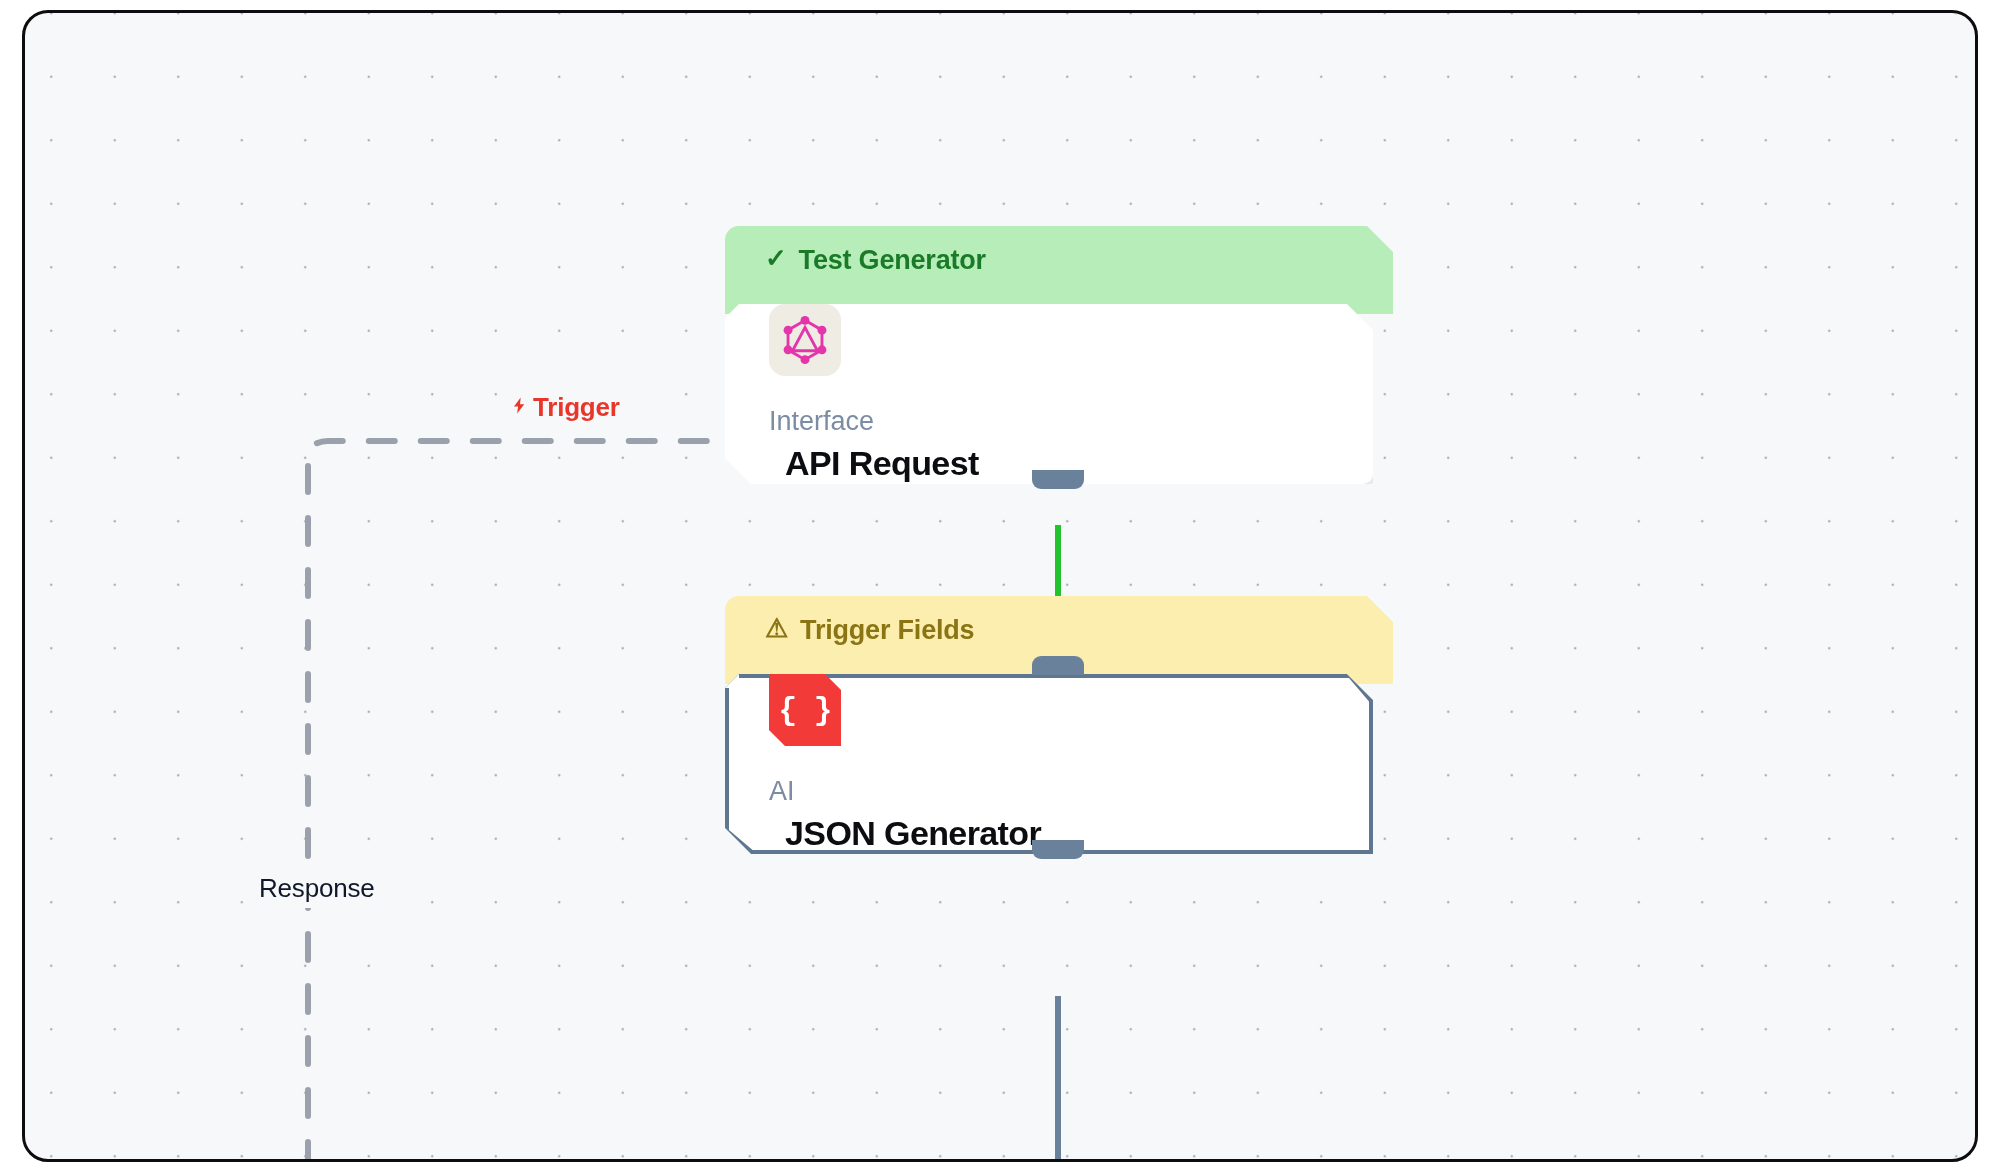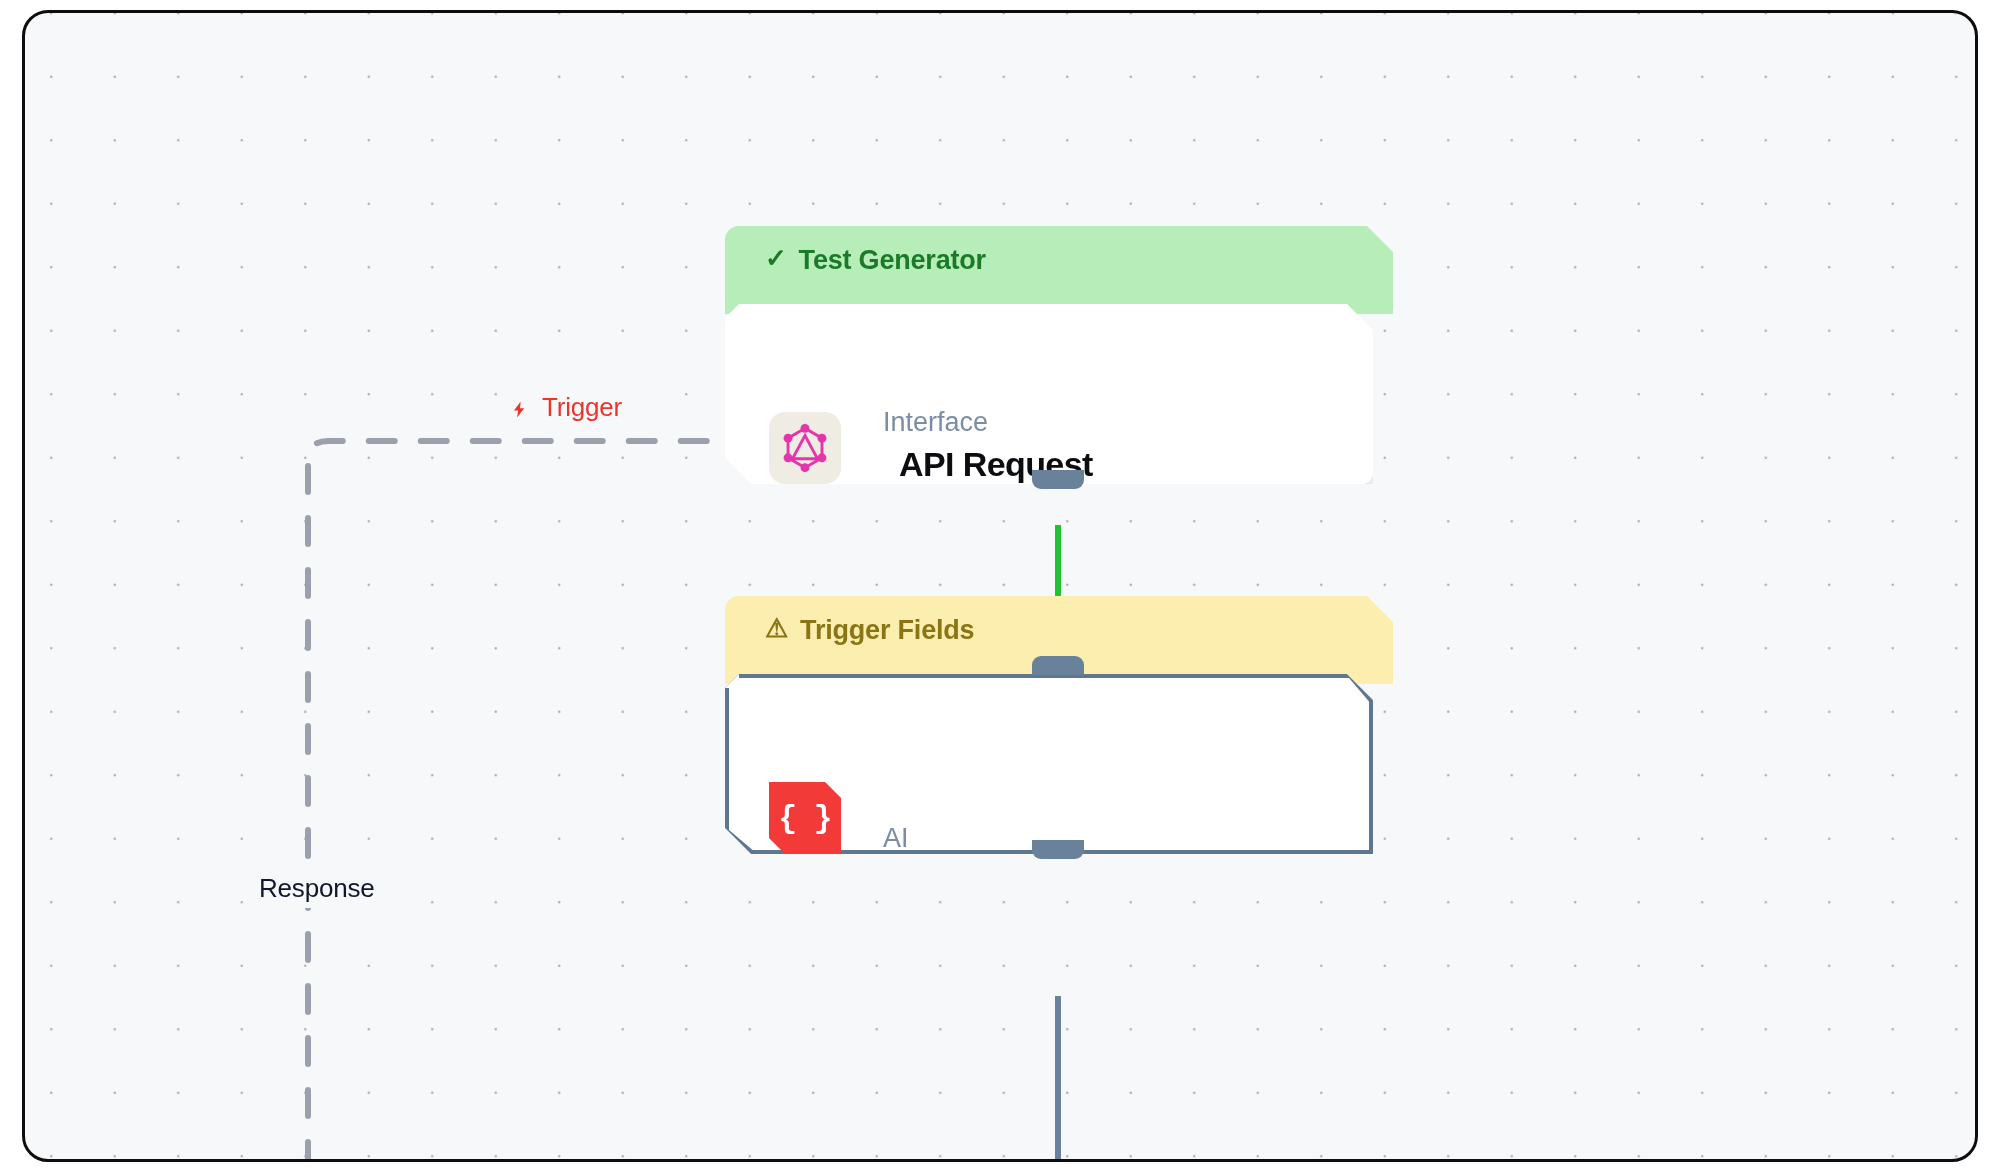--- a/index.html
+++ b/index.html
@@ -56,24 +56,24 @@
     font-size: 26px;
     white-space: nowrap;
     letter-spacing: -0.2px;
     background: #f7f8fa;
     padding: 2px 7px;
   }
   .edge-label.trigger {
     left: 478px;
     top: 377px;
     color: #e8362b;
-    font-weight: 400;
+    font-weight: 700;
     display: flex;
-    align-items: flex-end;
-    gap: 13px;
+    align-items: flex-start;
+    gap: 4px;
   }
   .edge-label.trigger .bolt {
     display: inline-block;
     width: 19px;
     height: 27px;
     line-height: 1;
   }
   .edge-label.response {
     left: 222px;
     top: 856px;
@@ -111,27 +111,28 @@
   }
   .badge-success { background: #b6edb9; color: #1a7a28; }
   .badge-warning { background: #fbeeae; color: #8a7414; }
 
   
   .node-card {
     position: absolute;
     box-sizing: border-box;
     background: #ffffff;
     display: flex;
-    align-items: flex-end;
+    align-items: flex-start;
     padding-left: 44px;
-    gap: 42px;
+    gap: 30px;
     -webkit-clip-path: polygon(14px 0, calc(100% - 26px) 0, 100% 26px, 100% 100%,
                                 26px 100%, 0 calc(100% - 26px), 0 14px);
     clip-path: polygon(14px 0, calc(100% - 26px) 0, 100% 26px, 100% 100%,
                         26px 100%, 0 calc(100% - 26px), 0 14px);
+    flex-direction: column;
   }
   .node-card.plain {
     border-radius: 10px;
     filter: drop-shadow(0 5px 13px rgba(25,35,60,0.11)) drop-shadow(0 1px 3px rgba(25,35,60,0.07));
   }
   .node-card.selected {
     background:
       linear-gradient(#ffffff, #ffffff) padding-box,
       linear-gradient(#5f7690, #5f7690) border-box;
   }
@@ -282,20 +283,21 @@
       </div>
 
       <div class="node-card selected" style="top:78px; left:0; width:648px; height:180px;">
         <div class="sel-border"></div>
         <div class="node-icon icon-json">
           <span class="icon-json-glow"></span>
           <span>{ }</span>
         </div>
         <div class="node-text">
           <div class="node-kind">AI</div>
+          <div class="node-title">JSON Generator</div>
         </div>
       </div>
 
       <div class="handle top" style="left:307px; top:60px;"></div>
       <div class="handle bottom" style="left:307px; top:244px;"></div>
     </div>
 
   </div>
 </div>
 

